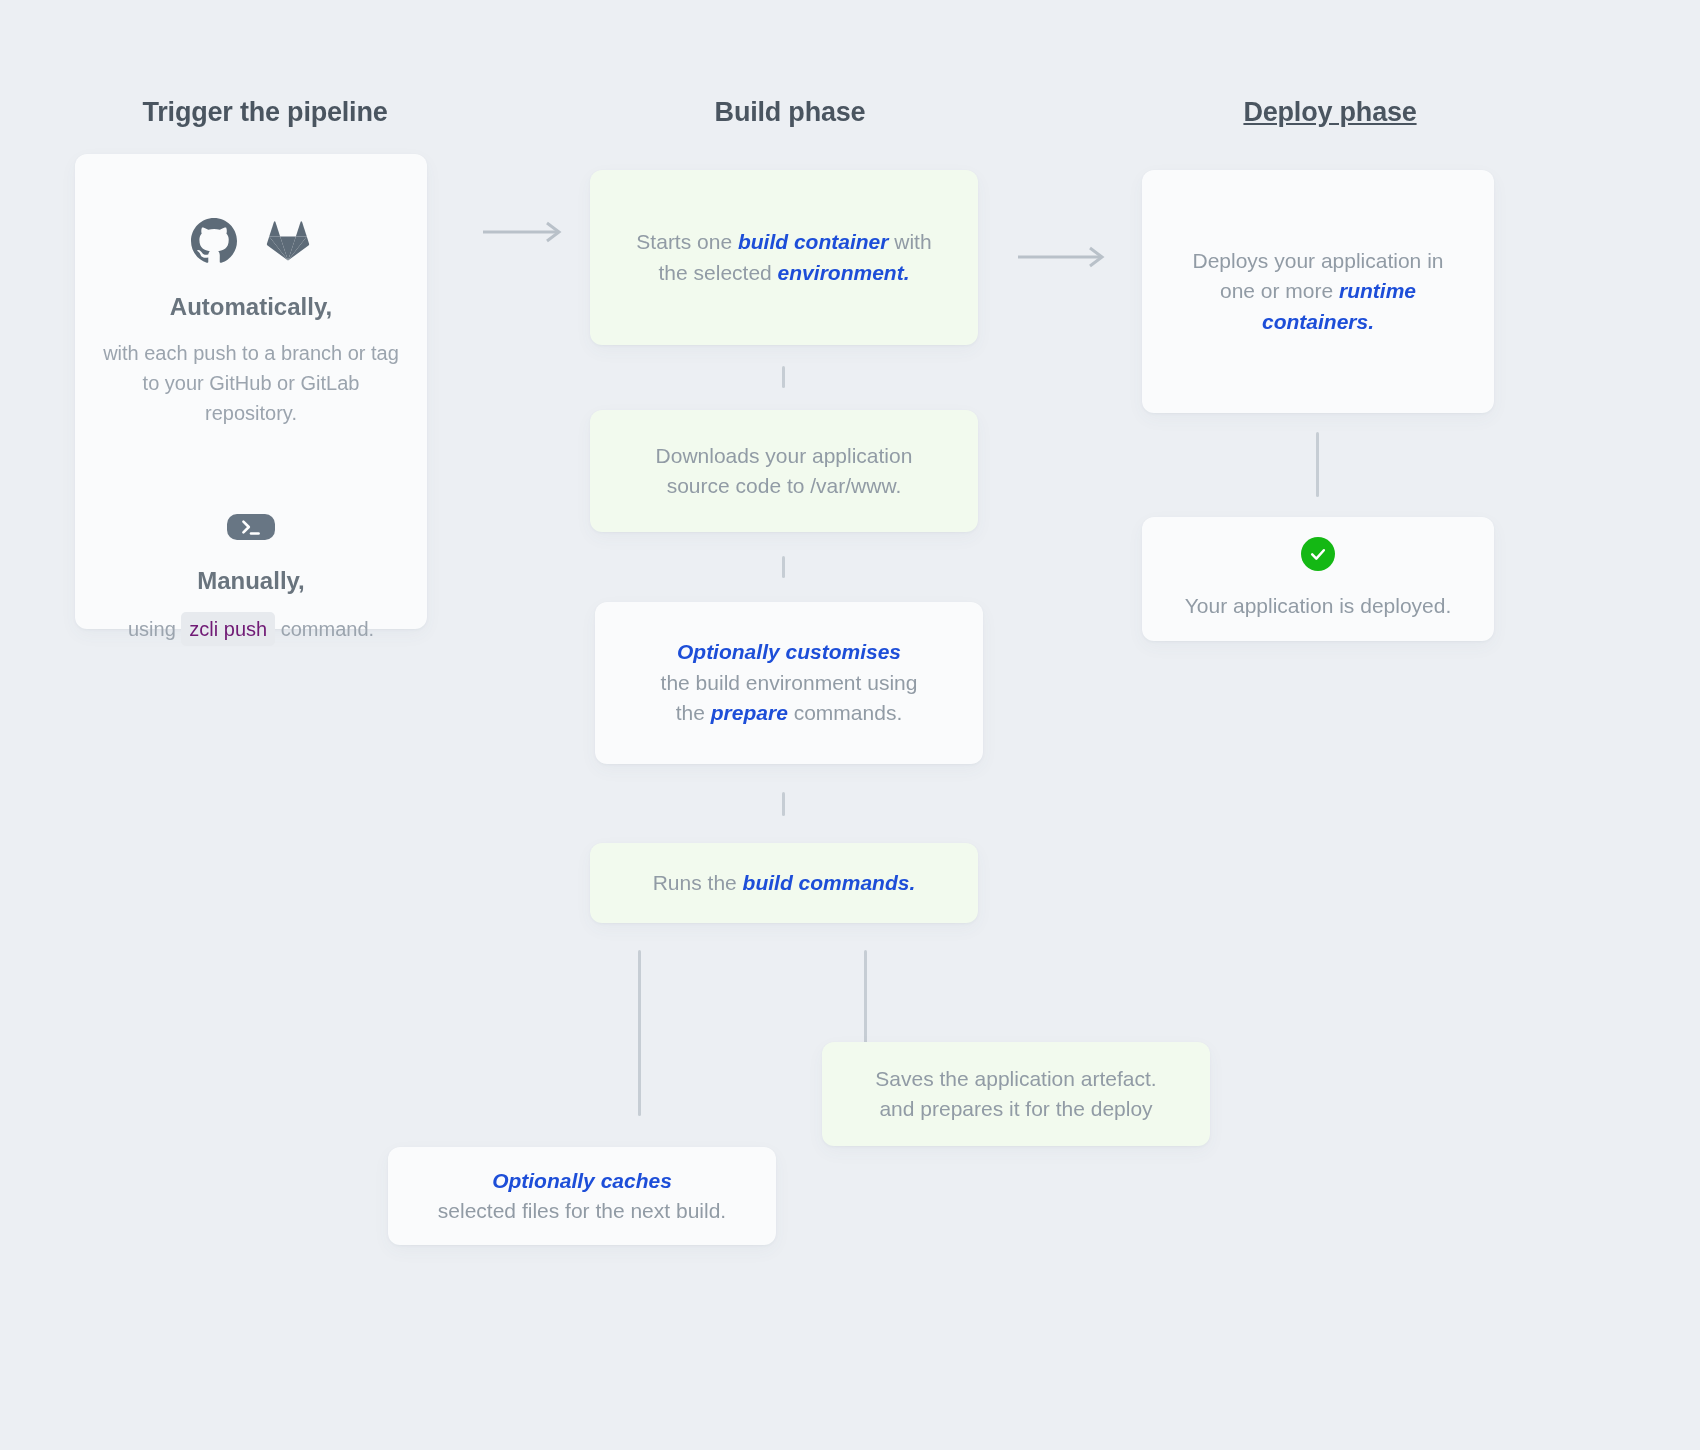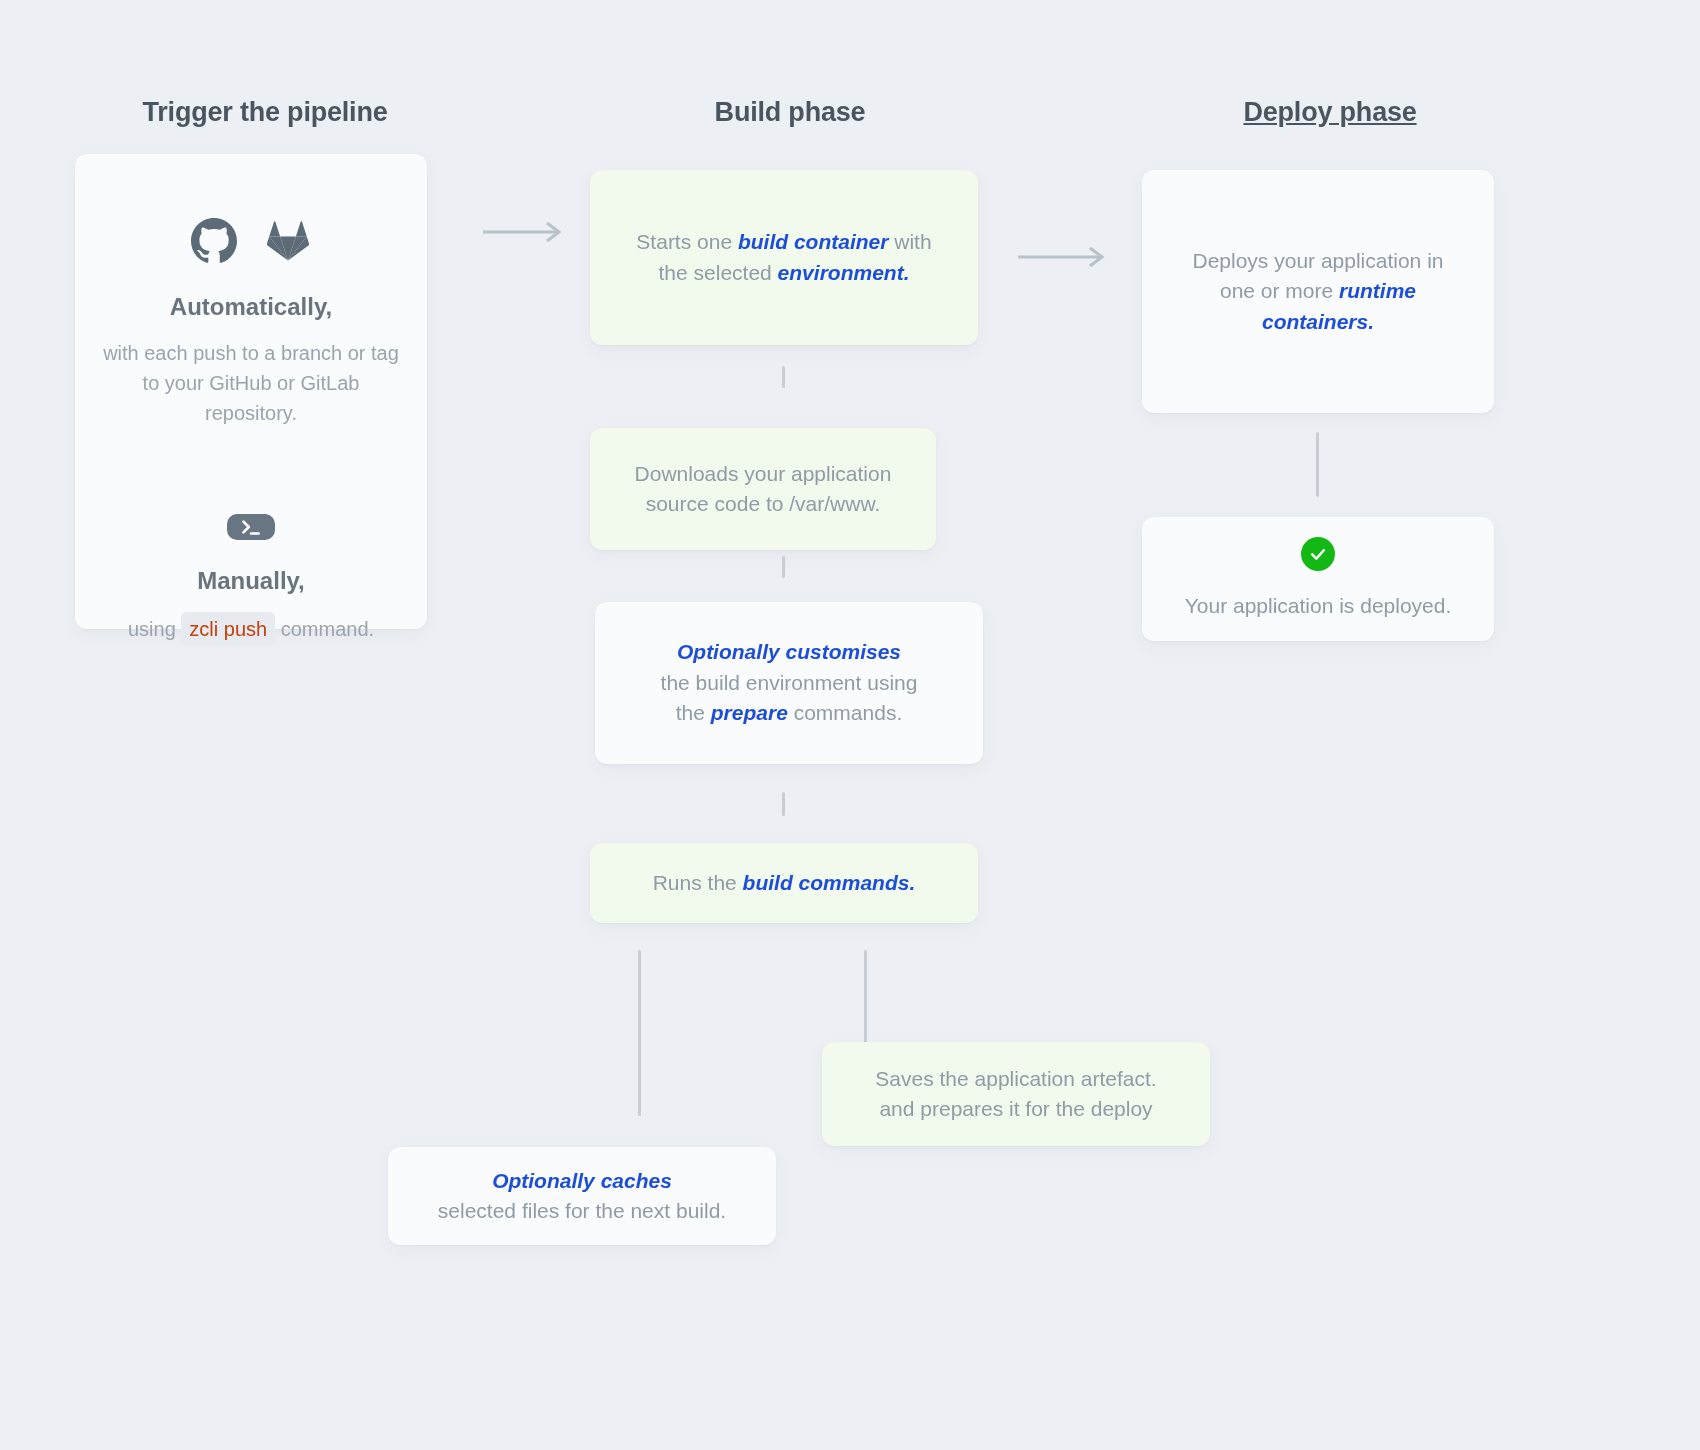--- a/index.html
+++ b/index.html
@@ -92,21 +92,21 @@
     align-items: center;
     justify-content: center;
     margin: 0 auto 24px auto;
   }
   .term-badge svg { display: block; }
   .code-pill {
     display: inline-block;
     background: #e7eaee;
     border-radius: 5px;
     padding: 2px 8px;
-    color: #c2410c;
+    color: #701a75;
     font-family: "Liberation Sans", "DejaVu Sans", sans-serif;
     font-size: 20px;
   }
 
   
   .vline {
     position: absolute;
     width: 3px;
     background: #c6cdd4;
     border-radius: 2px;
@@ -198,21 +198,21 @@
     <p>
       <span>Starts one </span><span class="strong">build container</span><span> with</span>
     </p>
     <p>
       <span>the selected </span><span class="strong">environment.</span>
     </p>
   </div>
 
   <div class="vline" style="left:782px; top:366px; height:22px;"></div>
 
-  <div class="card green" style="left:590px; top:428px; width:346px; height:122px; padding:0 30px;text-align:center;">
+  <div class="card green" style="left:590px; top:410px; width:388px; height:122px; padding:0 30px;text-align:center;">
     <p>
       <span>Downloads your application</span>
     </p>
     <p>
       <span>source code to /var/www.</span>
     </p>
   </div>
 
   <div class="vline" style="left:782px; top:556px; height:22px;"></div>
 

